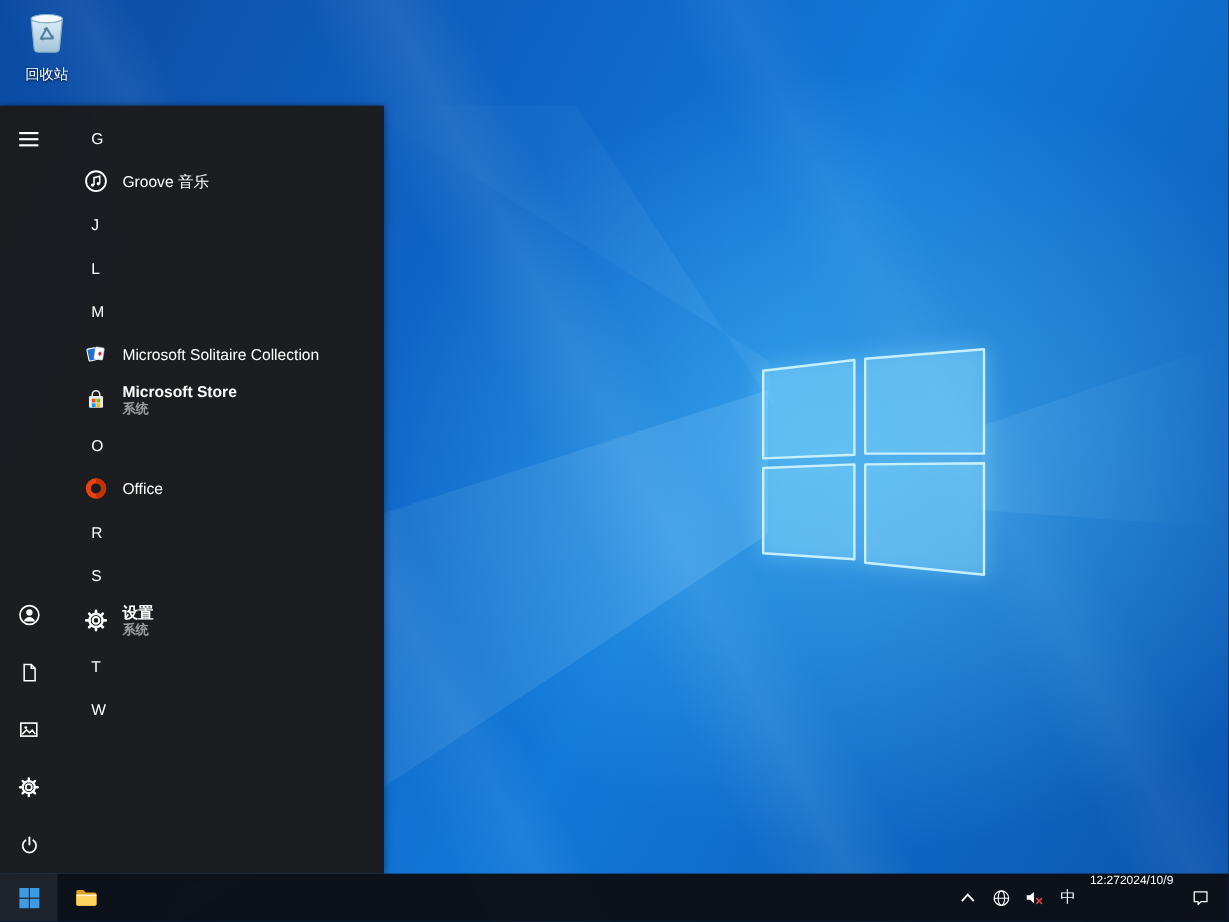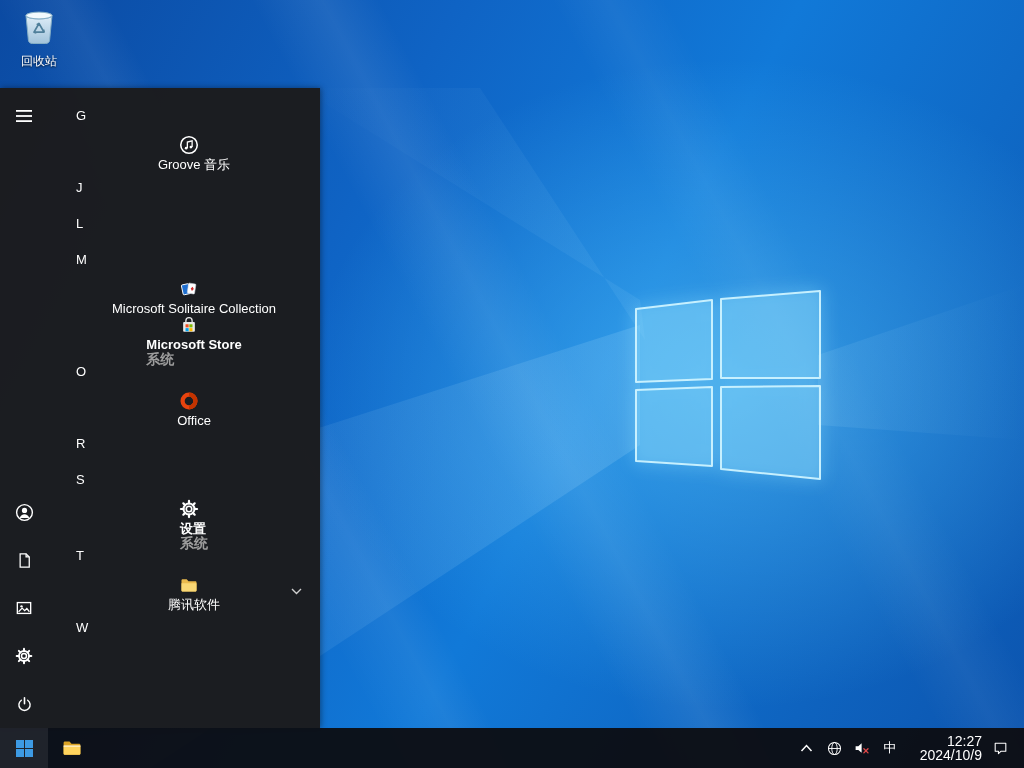--- a/index.html
+++ b/index.html
@@ -21,38 +21,38 @@
   .desktop-icon{position:absolute;left:2px;top:6px;width:74px;text-align:center;cursor:default;}
   .desktop-icon .lbl{margin-top:1px;font-size:12px;color:#ffffff;text-shadow:0 1px 2px rgba(0,0,0,.85);}
 
   
   .start-menu{position:absolute;left:0;top:88px;width:320px;height:640px;
               background:rgba(28,28,30,.98);box-shadow:1px 0 6px rgba(0,0,0,.4);}
   .rail{position:absolute;left:0;top:0;width:48px;height:100%;}
   .rail-btn{position:absolute;left:0;width:48px;height:48px;display:flex;align-items:center;justify-content:center;cursor:default;}
   .app-scroll{position:absolute;left:48px;top:0;right:0;bottom:0;overflow:hidden;padding-top:9px;}
   .letter-row{height:36px;display:flex;align-items:center;padding-left:28px;font-size:13px;color:#fff;cursor:default;}
-  .app-row{position:relative;display:flex;align-items:center;height:36px;padding-left:20px;color:#fff;font-size:13px;cursor:default;flex-direction:column;}
+  .app-row{position:relative;display:flex;align-items:center;height:36px;padding-left:20px;color:#fff;font-size:13px;cursor:default;}
   .app-row.two{height:40px;font-weight:bold;}
   .app-icon{flex:0 0 24px;width:24px;height:24px;display:flex;align-items:center;justify-content:center;margin-right:10px;}
   .app-label{display:block;line-height:15px;}
-  .app-sub{display:block;font-size:14px;color:#9d9d9d;line-height:13px;margin-top:1px;}
+  .app-sub{display:block;font-size:11px;color:#9d9d9d;line-height:13px;margin-top:1px;}
   .row-chevron{position:absolute;right:18px;top:50%;transform:translateY(-50%);}
 
   
   .taskbar{position:absolute;left:0;bottom:0;width:1024px;height:40px;
            background:rgba(13,13,17,.95);display:flex;align-items:stretch;z-index:5;}
   .tb-btn{width:48px;display:flex;align-items:center;justify-content:center;cursor:default;}
   .tb-btn.active{background:rgba(255,255,255,.08);}
   .tb-spacer{flex:1;}
   .tray{display:flex;align-items:center;padding-right:6px;}
   .tray-btn{width:28px;height:40px;display:flex;align-items:center;justify-content:center;cursor:default;}
   .ime{font-size:13px;color:#fff;}
-  .clock{width:78px;height:40px;display:flex;flex-direction:column;justify-content:center;
-         text-align:center;color:#fff;font-size:14px;line-height:14px;cursor:default;align-items:flex-end;}
+  .clock{width:78px;height:40px;display:flex;justify-content:center;
+         text-align:center;color:#fff;font-size:10px;line-height:14px;cursor:default;}
 </style>
 </head>
 <body>
 
 <div class="screen">
 
   <div class="wallpaper">
     <svg class="logo-svg" viewBox="0 0 1024 768">
       <defs>
         <linearGradient id="beamL" x1="1" y1="0" x2="0" y2="0">
@@ -257,34 +257,20 @@
         <span class="app-text">
           <span class="app-label">设置</span>
           <span class="app-sub">系统</span>
         </span>
       </div>
 
       <div class="letter-row">
         <span>T</span>
       </div>
 
-      <div class="app-row">
-        <span class="app-icon">
-          <svg width="22" height="22" viewBox="0 0 24 24">
-            <path d="M3.8 7.2c0-.8.6-1.4 1.4-1.4h4.3l1.9 2h7.4c.8 0 1.4.6 1.4 1.4v8.4c0 .8-.6 1.4-1.4 1.4H5.2c-.8 0-1.4-.6-1.4-1.4z" fill="#e9b94d"></path>
-            <path d="M3.8 10.2h16.4v7.4c0 .8-.6 1.4-1.4 1.4H5.2c-.8 0-1.4-.6-1.4-1.4z" fill="#f8d775"></path>
-          </svg>
-        </span>
-        <span class="app-label">腾讯软件</span>
-        <span class="row-chevron">
-          <svg width="11" height="8" viewBox="0 0 11 8">
-              <path d="M1 1.5l4.5 4.5L10 1.5" fill="none" stroke="#cfcfcf" stroke-width="1.4"></path>
-            </svg>
-        </span>
-      </div>
 
       <div class="letter-row">
         <span>W</span>
       </div>
 
     </div>
   </div>
 
   <div class="taskbar">
     <div class="tb-btn active">

